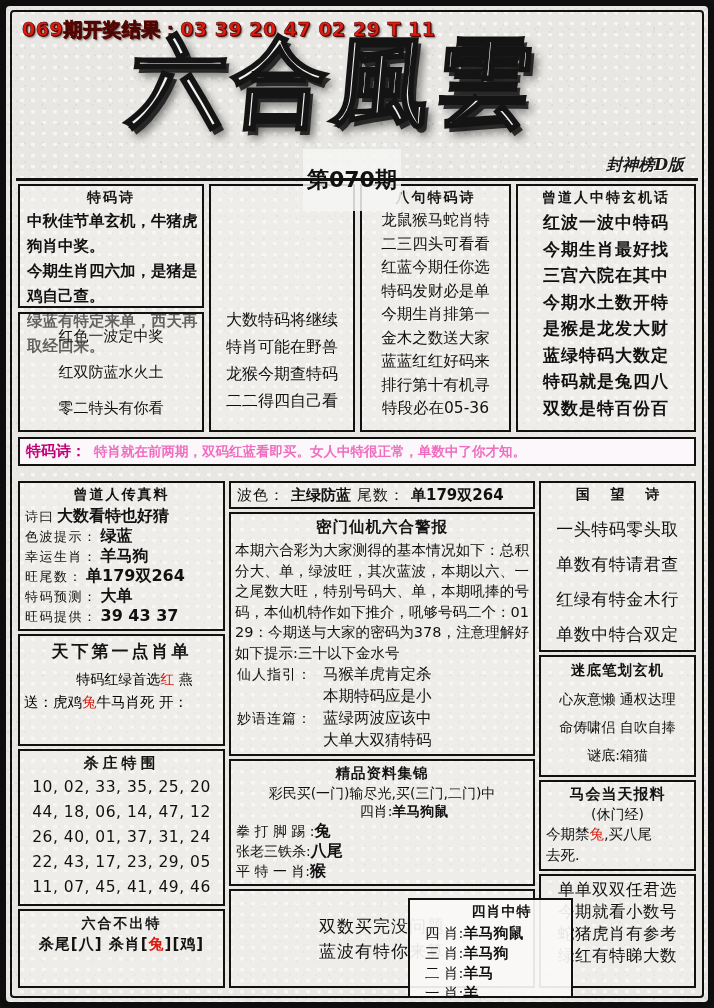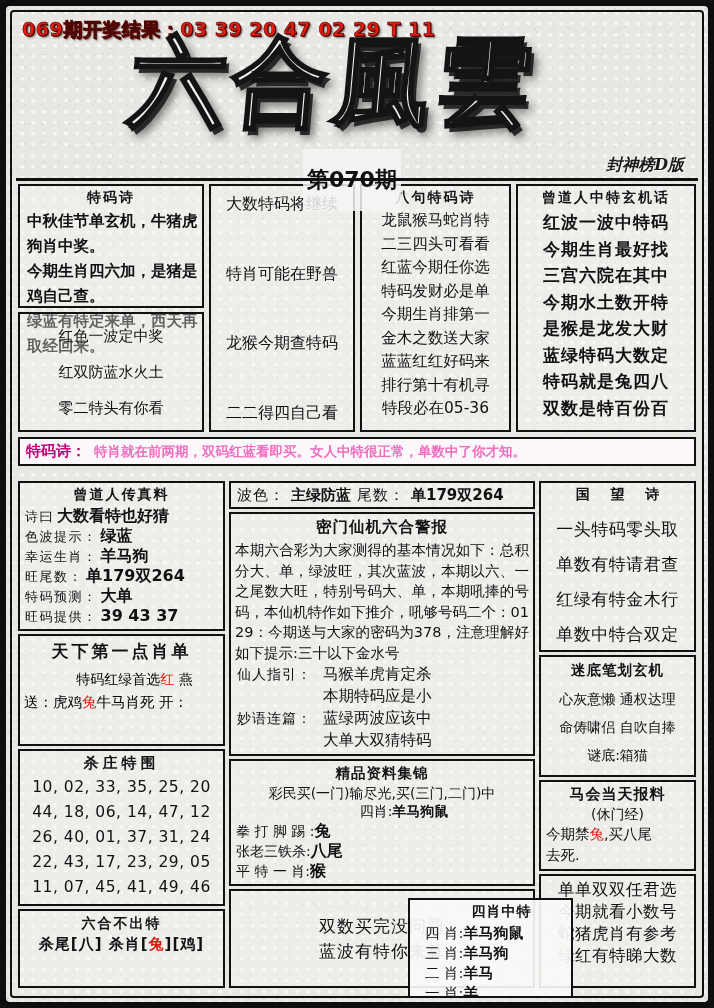--- a/index.html
+++ b/index.html
@@ -92,21 +92,21 @@
   .col-c { width:151px; }
   .col-d { flex:1; }
 
   .poem-main { padding:2px 4px 4px; height:124px; }
   .poem-main .ln {
     font-size:15.5px; line-height:25px; text-align:left; padding-left:3px;
     font-weight:700;
   }
   .smallbox { padding:4px 3px; height:120px; display:flex; flex-direction:column; justify-content:space-around;}
   .smallbox .ln { font-size:15px; font-weight:500; }
-  .bbox { padding:4px 2px; height:248px; display:flex; flex-direction:column; justify-content:space-between;}
+  .bbox { padding:16px 2px; height:248px; display:flex; flex-direction:column; justify-content:flex-end;}
   .bbox .ln { font-size:16px; line-height:27px; font-weight:500;}
   .eight { padding:2px 2px 3px; height:248px; }
   .eight .ln { font-size:15.5px; line-height:23.5px; font-weight:500; }
   .zdr { padding:2px 2px; height:248px; }
   .zdr .ln { font-size:17px; line-height:26.5px; font-weight:700; letter-spacing:1px;}
 
   
   .banner {
     margin:5px 6px 12px; border:2px solid #111;
     background:#fbf7fa; padding:2px 6px;

